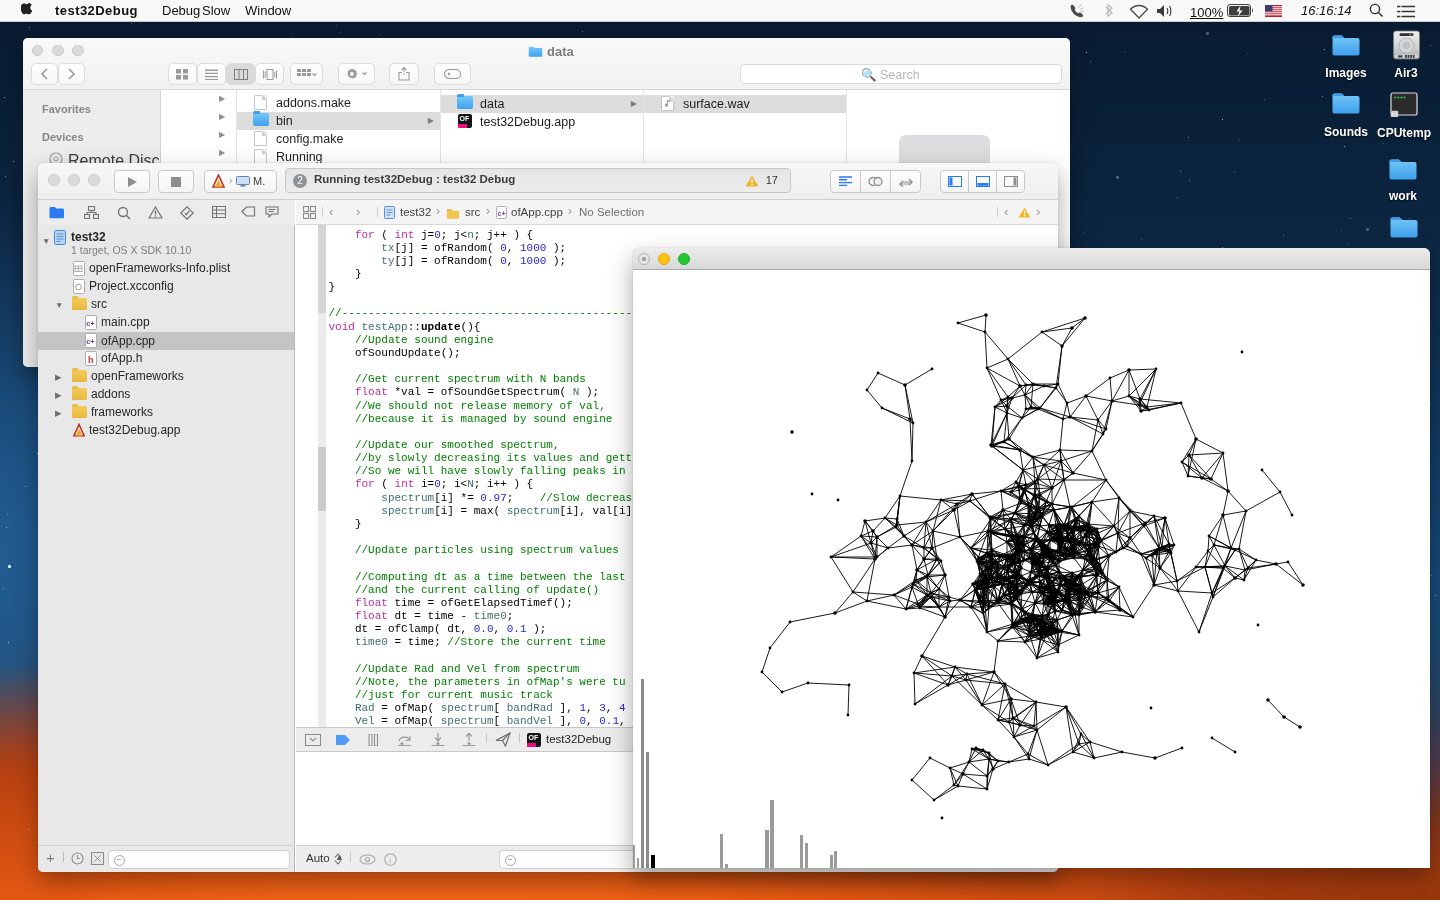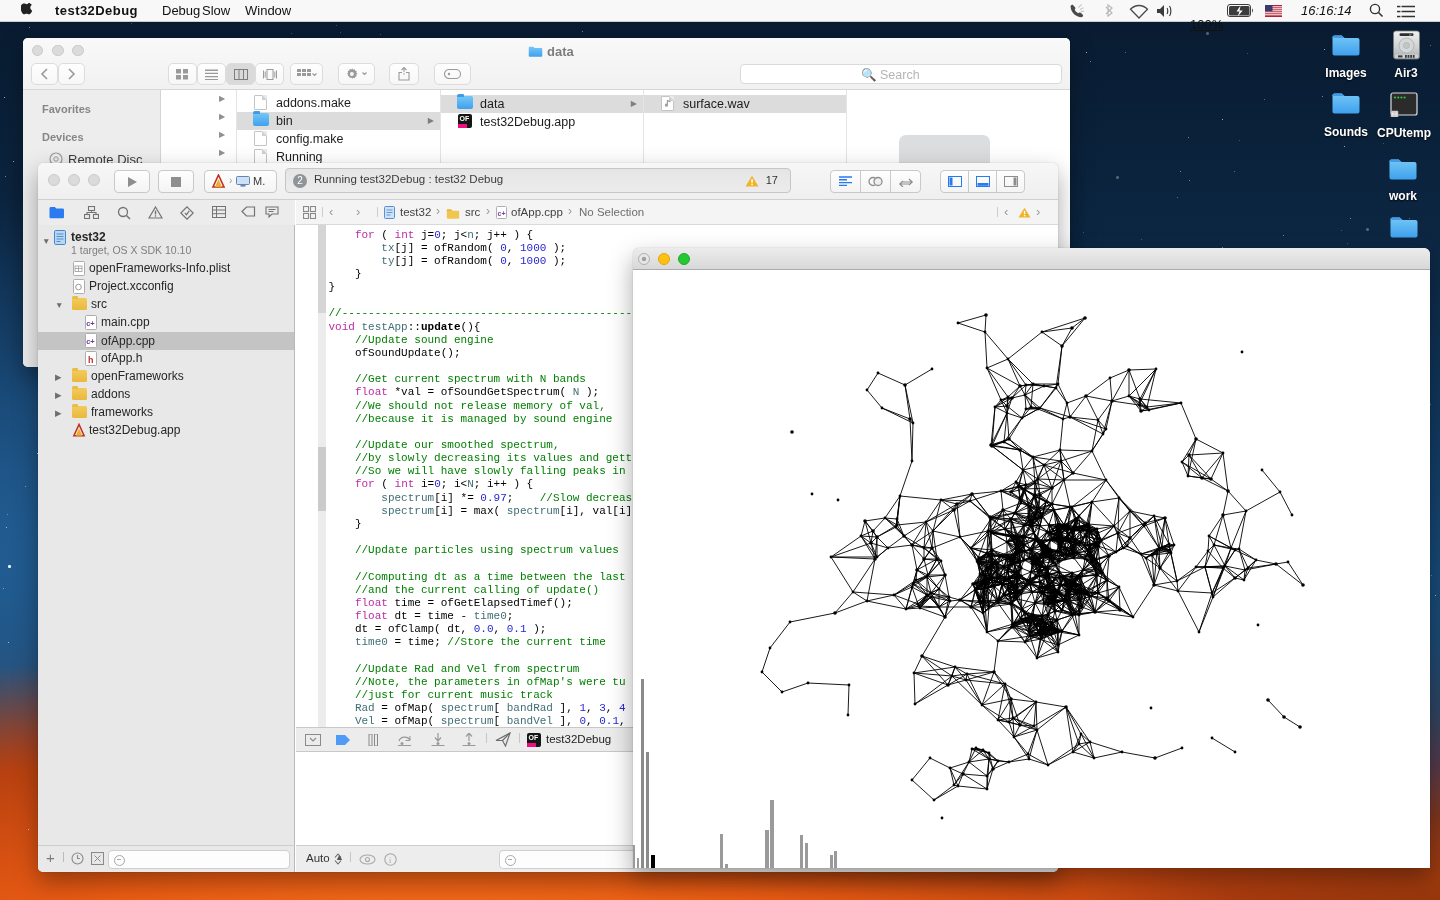--- a/index.html
+++ b/index.html
@@ -189,21 +189,21 @@
     </div>
   </div>
 
   <div style="position:absolute;left:0;top:52px;width:138px;height:277px;background:#ededed;border-right:1px solid #d4d4d4;border-radius:0 0 0 5px;">
     <div style="position:absolute;left:19px;top:13px;font-size:11px;font-weight:bold;color:#868686;">Favorites</div>
     <div style="position:absolute;left:19px;top:41px;font-size:11px;font-weight:bold;color:#868686;">Devices</div>
     <svg width="14" height="14" viewBox="0 0 14 14" style="position:absolute;left:26px;top:62px;">
         <circle cx="7" cy="7" r="6" fill="none" stroke="#9b9b9b" stroke-width="1.2"></circle>
         <circle cx="7" cy="7" r="2.2" fill="none" stroke="#9b9b9b" stroke-width="1"></circle>
       </svg>
-    <div style="position:absolute;left:45px;top:62px;font-size:13px;color:#3c3c3c;">Remote Disc</div>
+    <div style="position:absolute;left:45px;top:62px;font-size:16px;color:#3c3c3c;">Remote Disc</div>
   </div>
 
   <div style="position:absolute;left:138px;top:52px;width:76px;height:277px;background:#fff;border-right:1px solid #e4e4e4;">
     <div class="colarr" style="top:4px;">▶</div>
     <div class="colarr" style="top:22px;">▶</div>
     <div class="colarr" style="top:40px;">▶</div>
     <div class="colarr" style="top:58px;">▶</div>
   </div>
   <div style="position:absolute;left:214px;top:52px;width:204px;height:277px;background:#fff;border-right:1px solid #e4e4e4;overflow:hidden;">
     <div class="frow" style="top:4px;">
@@ -272,21 +272,21 @@
         </svg>
       <span style="position:absolute;left:24px;top:4px;color:#9a9a9a;font-size:10px;">›</span>
       <svg width="14" height="11" viewBox="0 0 14 11" style="position:absolute;left:31px;top:5px;">
           <rect x="0.5" y="0.5" width="13" height="8" rx="1" fill="#cfe0f4" stroke="#5f87b5"></rect>
           <rect x="4.5" y="9" width="5" height="1.6" fill="#5f87b5"></rect>
         </svg>
       <span style="position:absolute;left:48px;top:4px;font-size:11px;color:#3a3a3a;">M.</span>
     </div>
     <div style="position:absolute;left:247px;top:5px;width:506px;height:25px;background:linear-gradient(#e5e5e5,#ececec);border:1px solid #c6c6c6;border-radius:4px;">
       <span style="position:absolute;left:7px;top:4.5px;width:14px;height:14px;border-radius:50%;background:#8f9499;color:#fff;font-size:10px;text-align:center;line-height:14px;">2</span>
-      <span style="position:absolute;left:28px;top:4px;font-size:11.5px;color:#3c3c3c;">Running test32Debug : test32 Debug</span>
+      <span style="position:absolute;left:28px;top:4px;font-size:11.5px;color:#3c3c3c;font-weight:bold;">Running test32Debug : test32 Debug</span>
       <svg width="14" height="12" viewBox="0 0 14 12" style="position:absolute;right:31px;top:6px;">
           <path d="M7 0.8L13.5 11.5H0.5z" fill="#f0b429"></path>
           <rect x="6.3" y="4.2" width="1.5" height="3.6" fill="#fff"></rect>
           <rect x="6.3" y="8.7" width="1.5" height="1.5" fill="#fff"></rect>
         </svg>
       <span style="position:absolute;right:12px;top:5px;font-size:11px;color:#333;">17</span>
     </div>
     <div class="xbtn" style="left:792px;top:7px;width:31px;border-radius:4px 0 0 4px;">
         <svg width="13" height="11" viewBox="0 0 13 11" stroke="#277af0" stroke-width="1.4">
           <path d="M0 1h13M0 3.8h8M0 6.6h13M0 9.4h8"></path>
@@ -1262,21 +1262,21 @@
   <svg width="10" height="16" viewBox="0 0 10 16" style="position:absolute;left:1104px;top:3px;">
       <path d="M2 4l6 6-4 3V2l4 3-6 6" stroke="#b9b9b9" stroke-width="1.2" fill="none"></path>
     </svg>
   <svg width="20" height="15" viewBox="0 0 20 15" style="position:absolute;left:1129px;top:4px;">
       <path d="M1.5 5.2C3.8 2.8 6.8 1.5 10 1.5s6.2 1.3 8.5 3.7L10 14z" fill="none" stroke="#4a4a4a" stroke-width="1.3"></path>
     </svg>
   <svg width="20" height="16" viewBox="0 0 20 16" style="position:absolute;left:1156px;top:3px;">
       <path d="M1 6h3l4-4v12l-4-4H1z" fill="#3c3c3c"></path>
       <path d="M11 5c1 1.4 1 4.6 0 6M13.5 3c1.8 2.4 1.8 7.6 0 10" stroke="#3c3c3c" stroke-width="1.2" fill="none"></path>
     </svg>
-  <span style="position:absolute;left:1190px;top:17px;text-decoration:underline;">100%</span>
+  <span style="position:absolute;left:1190px;top:5px;text-decoration:underline;">100%</span>
   <svg width="27" height="14" viewBox="0 0 27 14" style="position:absolute;left:1227px;top:4px;">
       <rect x="0.5" y="0.5" width="23" height="12" rx="2.5" fill="none" stroke="#3c3c3c" stroke-width="1"></rect>
       <rect x="2" y="2" width="20.5" height="9.5" rx="1.5" fill="#3c3c3c"></rect>
       <path d="M25 4.5v4c1.2-.3 1.2-3.7 0-4z" fill="#3c3c3c"></path>
       <path d="M13.6 1.5L9.5 7.5h3l-1.8 5 5-6h-3.2z" fill="#fff"></path>
     </svg>
   <svg width="17" height="12" viewBox="0 0 17 12" style="position:absolute;left:1265px;top:5px;">
       <rect width="17" height="12" fill="#b22234"></rect>
       <rect y="1.3" width="17" height="1" fill="#fff"></rect>
       <rect y="3.3" width="17" height="1" fill="#fff"></rect>

